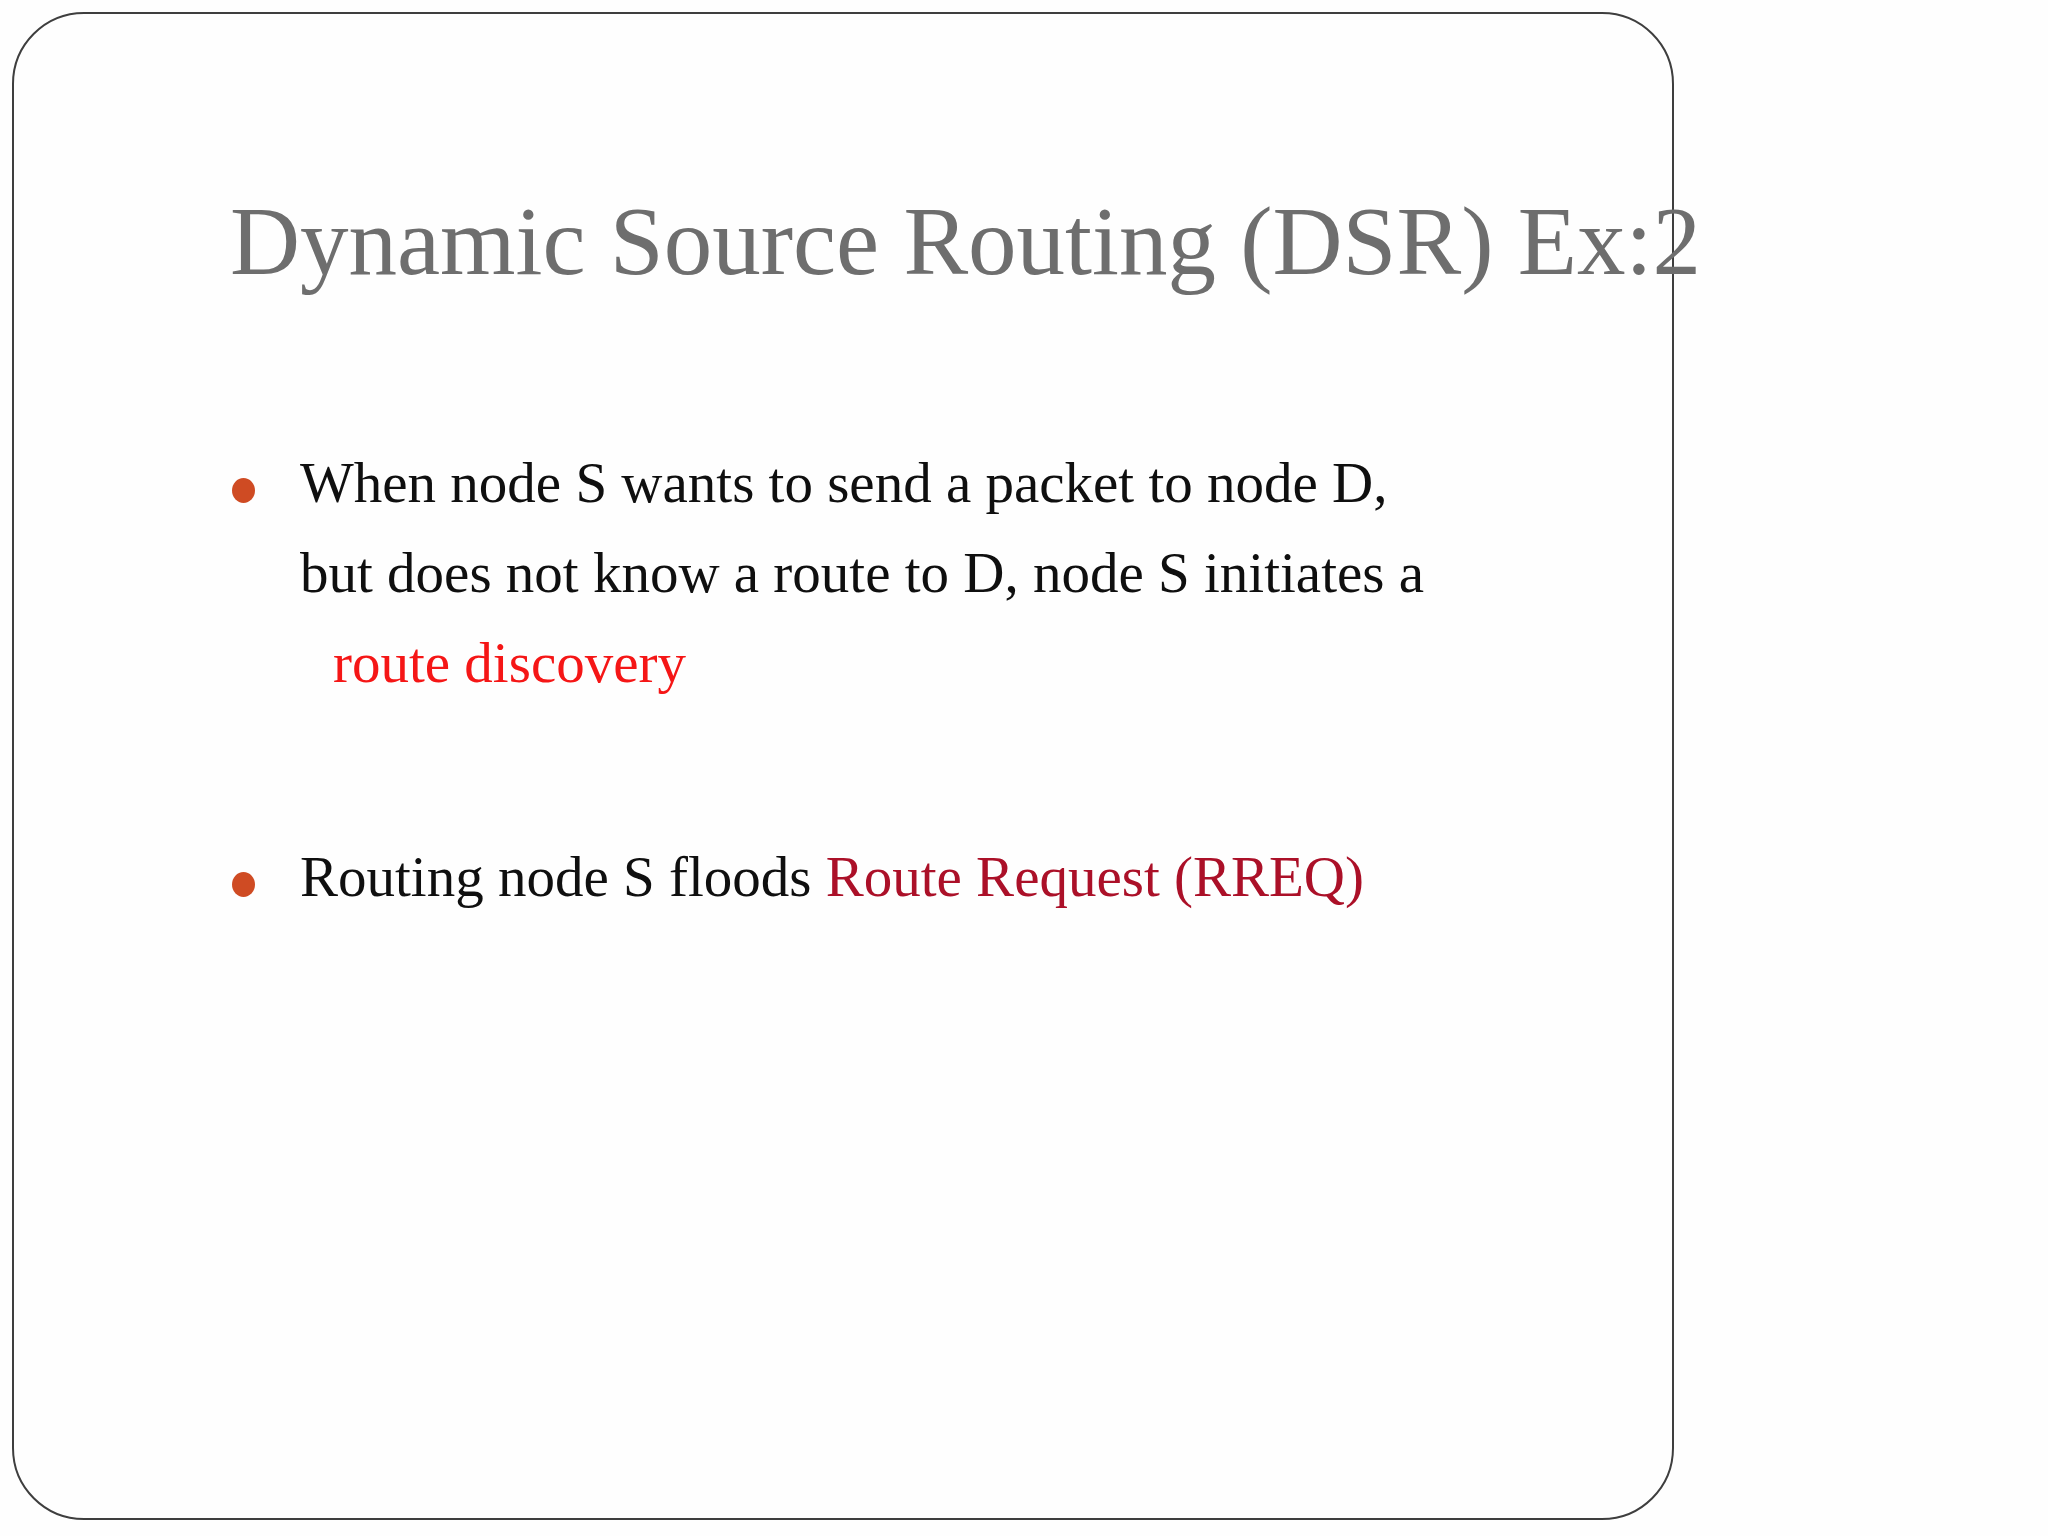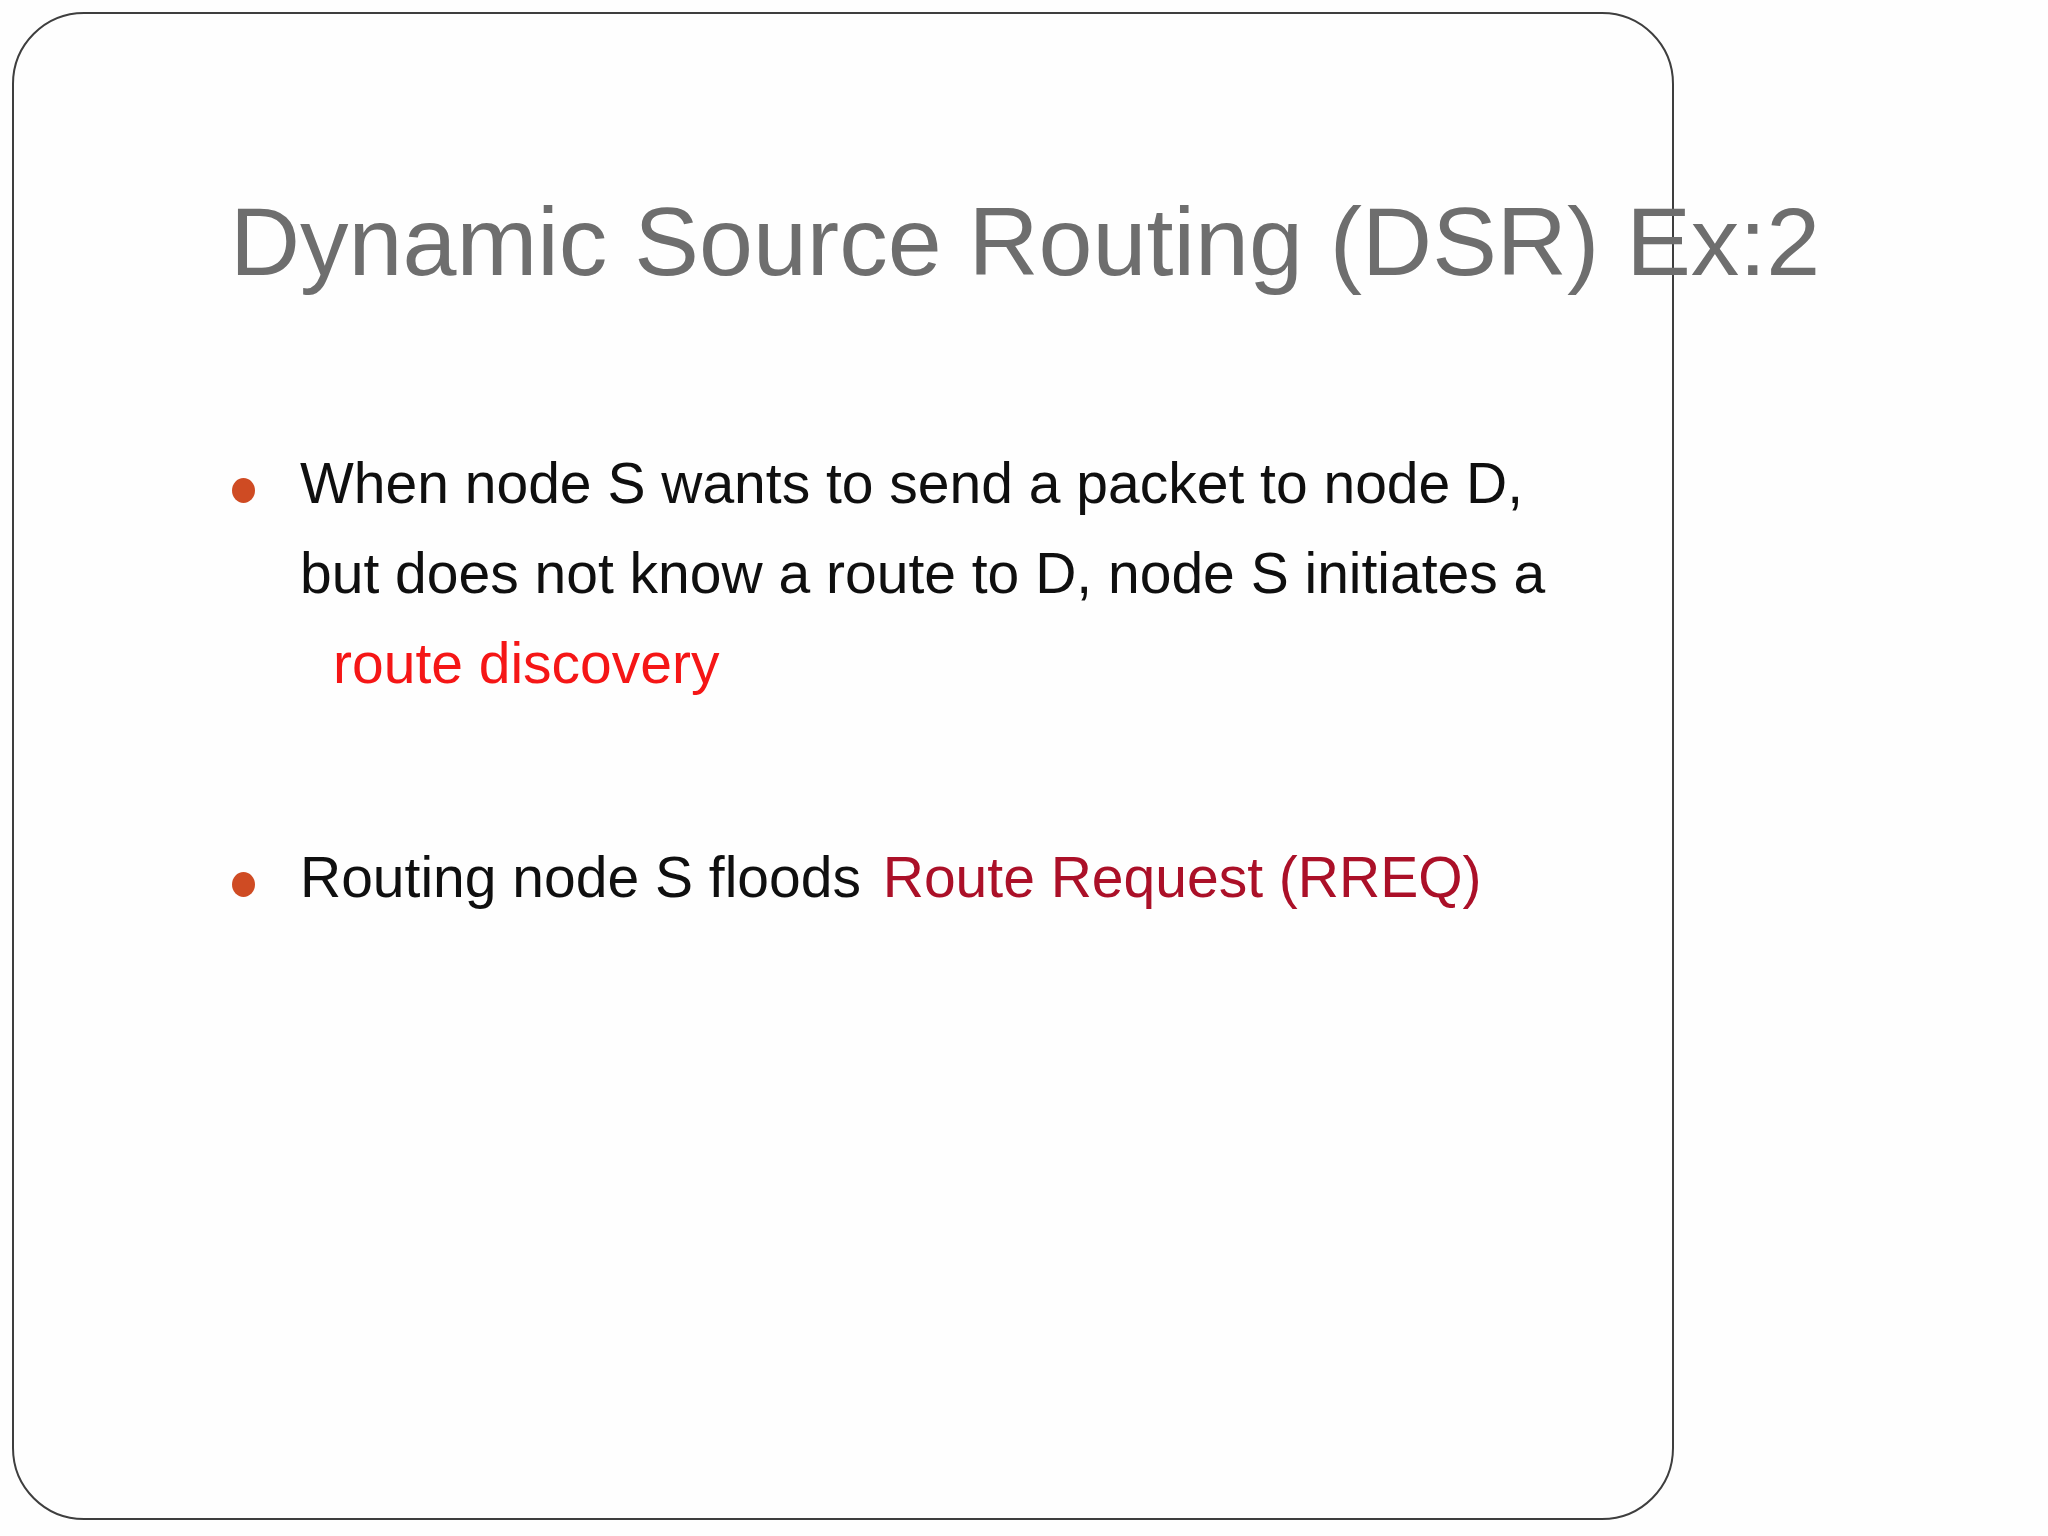--- a/index.html
+++ b/index.html
@@ -18,20 +18,21 @@
     height:1536px;
     background:var(--slide-bg);
     font-family:"Liberation Sans","DejaVu Sans",sans-serif;
     overflow:hidden;
   }
   .slide{
     position:absolute;
     inset:0;
     width:1688px;
     height:1536px;
+    font-family:Liberation Serif, serif;
   }
   .slide-border{
     position:absolute;
     left:12px; top:12px; right:14px; bottom:16px;
     border:2px solid var(--slide-border);
     border-radius:72px;
   }
   .slide-title{
     position:absolute;
     left:230px;
@@ -66,21 +67,21 @@
   .dot{
     position:absolute;
     left:2px;
     top:40px;
     width:23px;
     height:25px;
     border-radius:50%;
     background:var(--bullet-dot-color);
   }
   .seg-red{ color:var(--highlight-red);margin-left:33px; }
-  .seg-darkred{ color:var(--highlight-darkred);margin-left:6px; }
+  .seg-darkred{ color:var(--highlight-darkred); }
   .seg-italic{ font-style:italic; }
 </style>
 </head>
 <body>
 
 <div class="slide">
   <div class="slide-border"></div>
 
   <h1 class="slide-title">Dynamic Source Routing (DSR) Ex:2</h1>
 

